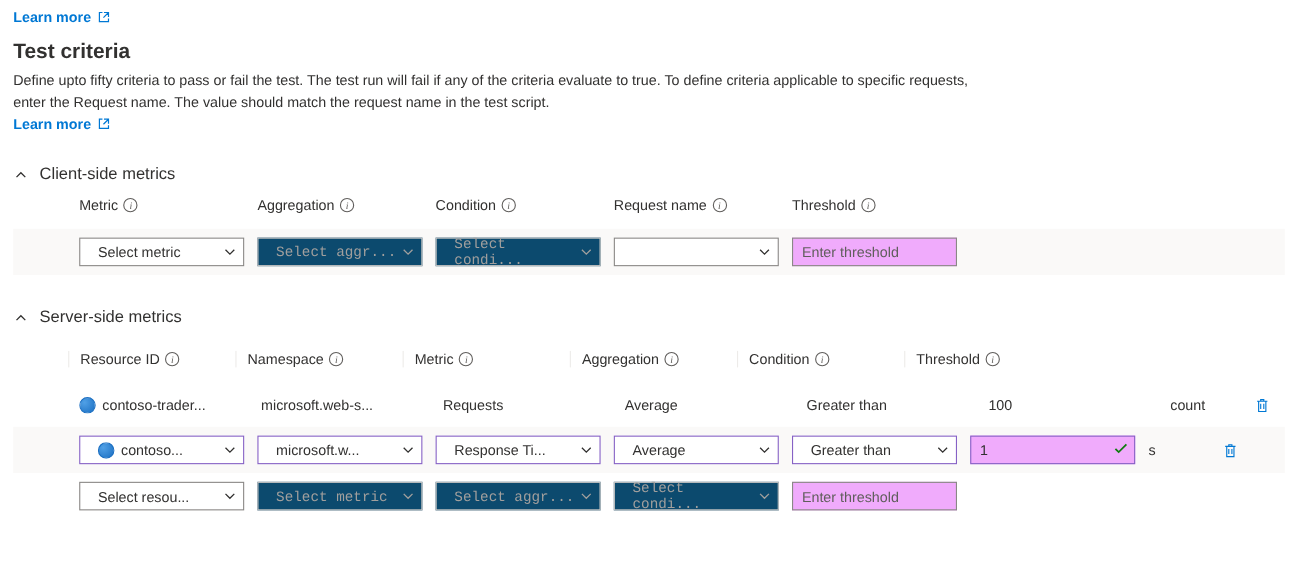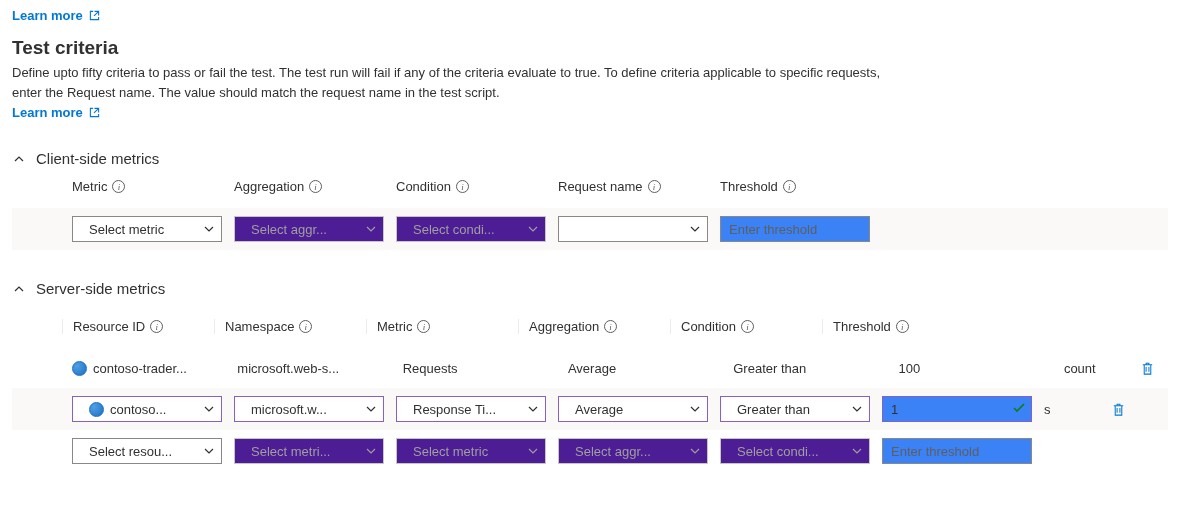--- a/index.html
+++ b/index.html
@@ -92,31 +92,31 @@
     background: #fff;
     display:flex;
     align-items:center;
     justify-content: space-between;
     padding: 0 6px 0 16px;
     font-size: 13px;
     color:#323130;
     width: 100%;
     cursor: pointer;
   }
-  .sel.disabled { background:#4c1d95; border-color:#c8c6c4; color:#a19f9d; }
+  .sel.disabled { background:#0c4a6e; border-color:#c8c6c4; color:#a19f9d;font-family:Liberation Mono, monospace; }
   .sel.purple { border-color:#8661c5; }
   .sel .caret { width:12px; height:12px; display:flex; align-items:center; }
   .sel .caret svg { display:block; }
   .txt-input {
     height:26px;
     width:100%;
     border:1px solid #8a8886;
     padding:0 8px;
     font-size:13px;
-    background:#3b82f6;
+    background:#f0abfc;
     color:#323130;
   }
   .txt-input::placeholder { color:#605e5c; }
   .txt-input.purple-valid { border-color:#8661c5;}
   .check-valid {
     position:absolute; right:6px; top:50%;
     transform:translateY(-50%);
     color:#107c10;
     pointer-events:none;
   }
@@ -418,30 +418,20 @@
   <div class="col w-metric">
     <div class="sel">
       <span>Select resou...</span>
       <span class="caret">
           <svg viewBox="0 0 12 12" width="12" height="12">
             <path fill="none" stroke="#323130" stroke-width="1.2" d="M2 4l4 4 4-4"></path>
           </svg>
         </span>
     </div>
   </div>
-  <div class="col w-agg">
-    <div class="sel disabled">
-      <span>Select metri...</span>
-      <span class="caret">
-          <svg viewBox="0 0 12 12" width="12" height="12">
-            <path fill="none" stroke="#a19f9d" stroke-width="1.2" d="M2 4l4 4 4-4"></path>
-          </svg>
-        </span>
-    </div>
-  </div>
   <div class="col w-cond">
     <div class="sel disabled">
       <span>Select metric</span>
       <span class="caret">
           <svg viewBox="0 0 12 12" width="12" height="12">
             <path fill="none" stroke="#a19f9d" stroke-width="1.2" d="M2 4l4 4 4-4"></path>
           </svg>
         </span>
     </div>
   </div>

